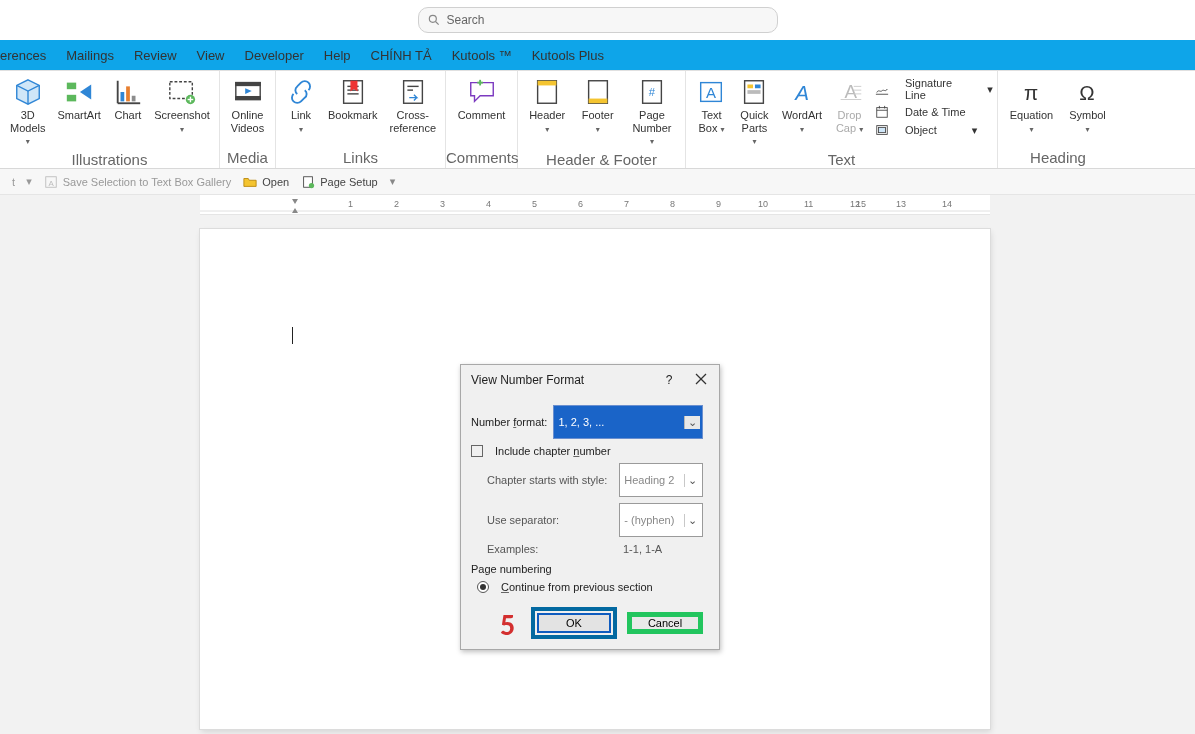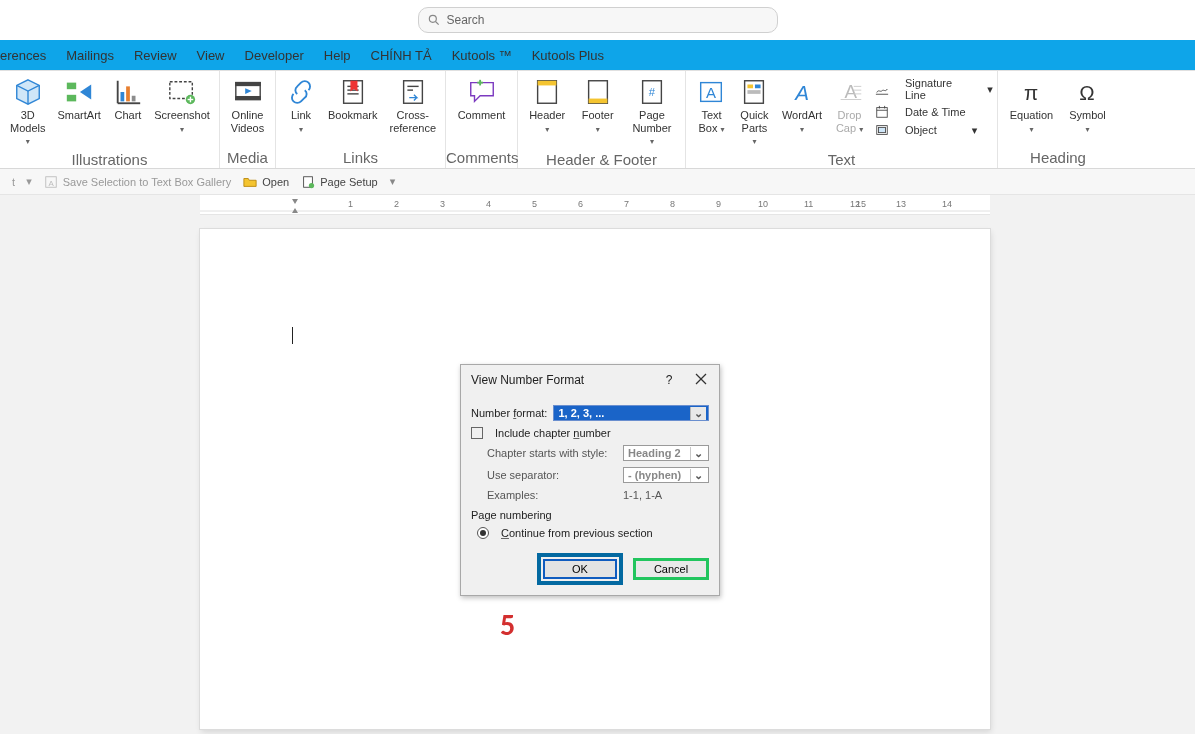--- a/index.html
+++ b/index.html
@@ -27,41 +27,41 @@
   .ruler { height: 20px; background: #fff; margin: 0 0 0 200px; width: 790px; position: relative; border-bottom: 1px solid #e5e5e5; font-size: 9px; color: #777; }
   .ruler .ticks { position: absolute; inset: 0; display: flex; align-items: center; }
   .page { background: #fff; width: 790px; height: 500px; margin: 14px 0 0 200px; box-shadow: 0 0 0 1px #dcdcdc, 1px 3px 6px rgba(0,0,0,0.12); position: relative; }
   .cursor-line { position: absolute; left: 92px; top: 98px; width: 1px; height: 17px; background: #222; }
   
   .dialog { position: absolute; left: 460px; top: 364px; width: 260px; background: #f0f0f0; border: 1px solid #a8a8a8; box-shadow: 1px 2px 5px rgba(0,0,0,0.25); font-size: 11px; color: #222; }
   .dlg-title { height: 30px; display: flex; align-items: center; justify-content: space-between; padding: 0 6px 0 10px; font-size: 12px; }
   .dlg-title .ttl { }
   .dlg-title .ctrls { display: flex; gap: 8px; align-items: center; }
   .dlg-title .ctrls span, .dlg-title .ctrls div { width: 24px; text-align: center; cursor: default; }
-  .dlg-body { padding: 4px 10px 10px 10px; }
+  .dlg-body { padding: 4px 16px 10px 10px; }
   .row { display: flex; align-items: center; margin: 6px 0; gap: 6px; }
   .row label { color: #222; }
   .row.sub { padding-left: 16px; color: #555; }
   .row.sub .k { width: 130px; color: #555; }
-  .select-fake { border: 1px solid #9a9a9a; background: #fff; height: 16px; display: flex; align-items: center; justify-content: space-between; padding: 0 2px 0 4px; font-size: 11px; font-weight: bold; }
+  .select-fake { border: 1px solid #9a9a9a; background: #fff; height: 34px; display: flex; align-items: center; justify-content: space-between; padding: 0 2px 0 4px; font-size: 11px; }
   .select-fake .arrow { width: 16px; text-align: center; border-left: 1px solid #c8c8c8; color: #555; }
   .select-fake.disabled { color: #888; }
   .nf-select { width: 150px; background: #1a64c8; color: #fff; border-color: #6a8fcf; }
   .nf-select .arrow { background: #e8e8e8; color: #555; border-left: 1px solid #b8b8b8; }
   .chk { width: 12px; height: 12px; border: 1px solid #666; display: inline-block; margin-right: 6px; }
   .fieldset-caption { margin-top: 8px; font-size: 11px; color: #222; }
   .radio { width: 12px; height: 12px; border: 1px solid #555; border-radius: 50%; background: #fff; display: inline-flex; align-items: center; justify-content: center; margin-right: 6px; }
   .radio .dot { width: 6px; height: 6px; background: #333; border-radius: 50%; }
   .spinner { width: 65px; height: 20px; border: 1px solid #a0a0a0; background: #fff; display: flex; }
   .spinner .inp { flex: 1; }
   .spinner .updown { width: 14px; border-left: 1px solid #c0c0c0; display: flex; flex-direction: column; }
   .spinner .updown div { flex: 1; text-align: center; font-size: 7px; color: #555; border-bottom: 1px solid #c0c0c0; }
   .spinner .updown div:last-child { border-bottom: none; }
   .dlg-buttons { display: flex; justify-content: flex-end; gap: 10px; margin-top: 14px; align-items: center; }
-  .dlg-buttons button { width: 76px; height: 22px; background: #e9e9e9; border: 3px solid #22c55e; font-size: 11px; cursor: default; }
+  .dlg-buttons button { width: 76px; height: 22px; background: #e9e9e9; border: 5px solid #22c55e; font-size: 11px; cursor: default; }
   .ok-wrap { border: 4px solid #0369a1; padding: 2px; }
   .ok-wrap button { background: #e3e3e3; border: 2px solid #0f5cbf; width: 74px; height: 20px; }
   .annot5 { position: absolute; left: 500px; top: 606px; font-size: 30px; font-weight: 700; color: #d32f2f; font-family: Calibri, Arial, sans-serif; }
   .ul { text-decoration: underline; text-decoration-color: #666; }
 </style>
 </head>
 <body>
 
 <div class="titlebar">
   <div class="search-box">

